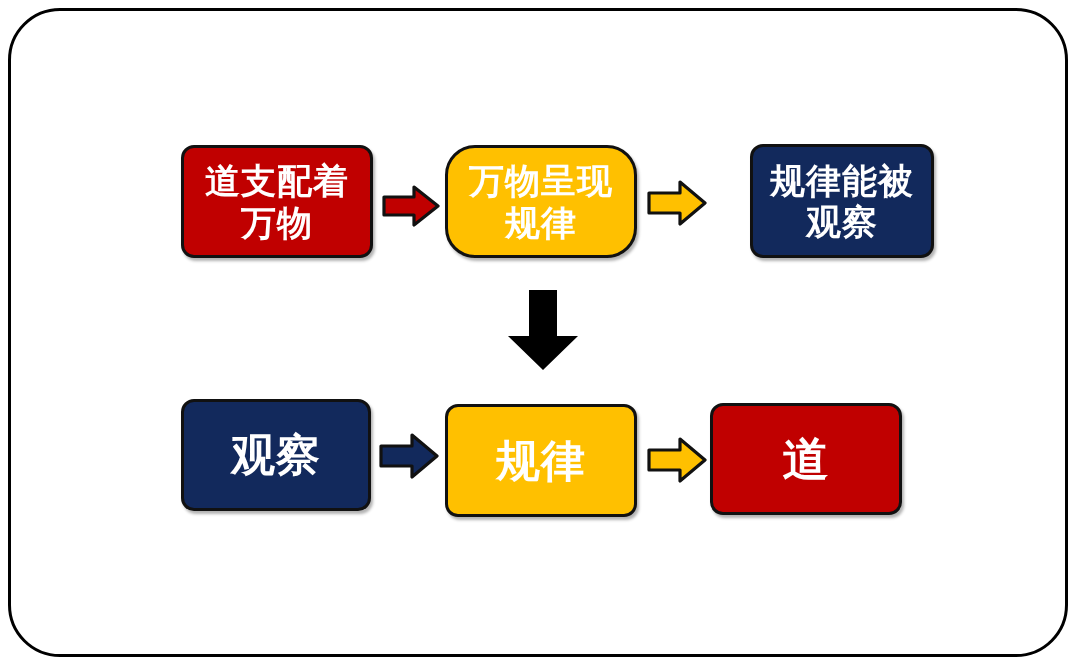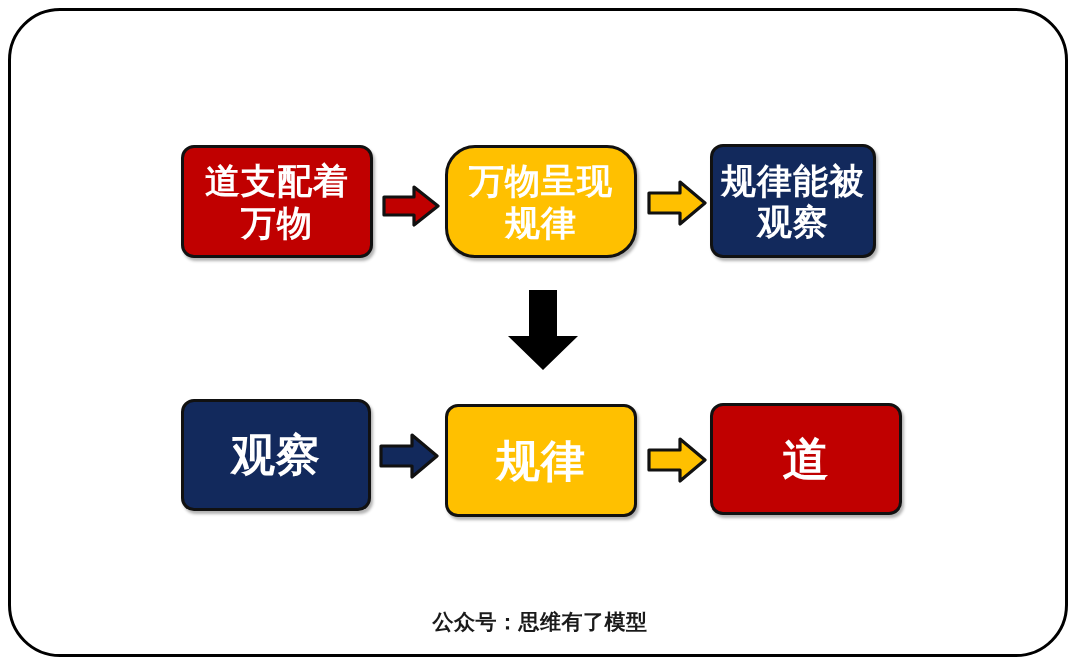--- a/index.html
+++ b/index.html
@@ -99,21 +99,21 @@
 
   <div class="node yellow two-line" style="left:445px; top:145px; width:192px; height:113px;border-radius:30px;">万物呈现
 规律</div>
 
   <div class="arrow-h" style="left:647px; top:180px; width:60px; height:46px;">
     <svg width="60" height="46" viewBox="0 0 60 46">
       <polygon points="2,13 33,13 33,2 58,23 33,44 33,33 2,33" fill="#FFC000" stroke="#111111" stroke-width="3.2" stroke-linejoin="round"></polygon>
     </svg>
   </div>
 
-  <div class="node navy two-line" style="left:710px; top:144px; width:166px; height:114px;">规律能被
+  <div class="node navy two-line" style="left:750px; top:144px; width:184px; height:114px;">规律能被
 观察</div>
 
   <div class="arrow-v" style="left:505px; top:288px; width:76px; height:84px;">
     <svg width="76" height="84" viewBox="0 0 76 84">
       <polygon points="24,2 52,2 52,48 73,48 38,82 3,48 24,48" fill="#000000"></polygon>
     </svg>
   </div>
 
   <div class="node navy one-line" style="left:181px; top:399px; width:190px; height:112px;">观察</div>
 
@@ -126,15 +126,14 @@
   <div class="node yellow one-line" style="left:445px; top:404px; width:192px; height:113px;">规律</div>
 
   <div class="arrow-h" style="left:647px; top:437px; width:60px; height:46px;">
     <svg width="60" height="46" viewBox="0 0 60 46">
       <polygon points="2,13 33,13 33,2 58,23 33,44 33,33 2,33" fill="#FFC000" stroke="#111111" stroke-width="3.2" stroke-linejoin="round"></polygon>
     </svg>
   </div>
 
   <div class="node red single" style="left:710px; top:403px; width:192px; height:112px;">道</div>
 
-  <div id="footer">公众号：思维有了模型</div>
 
 </div>
 
 </body></html>

